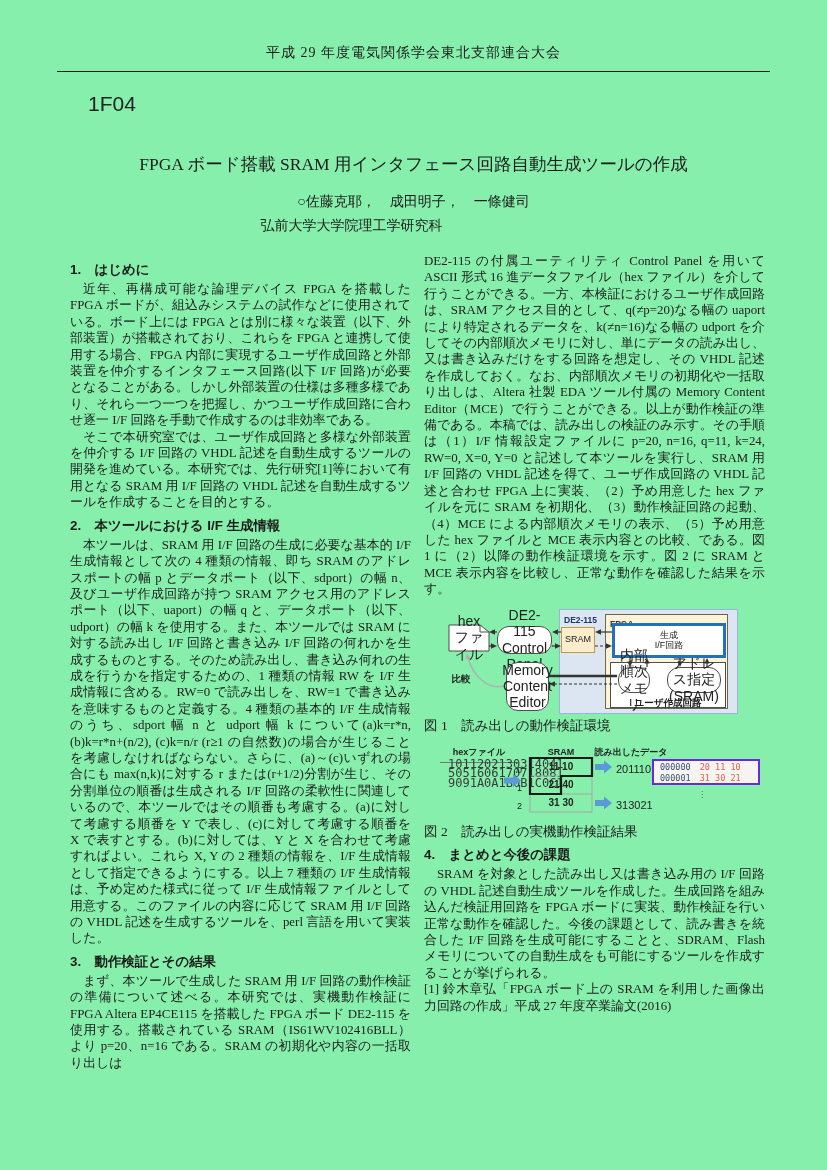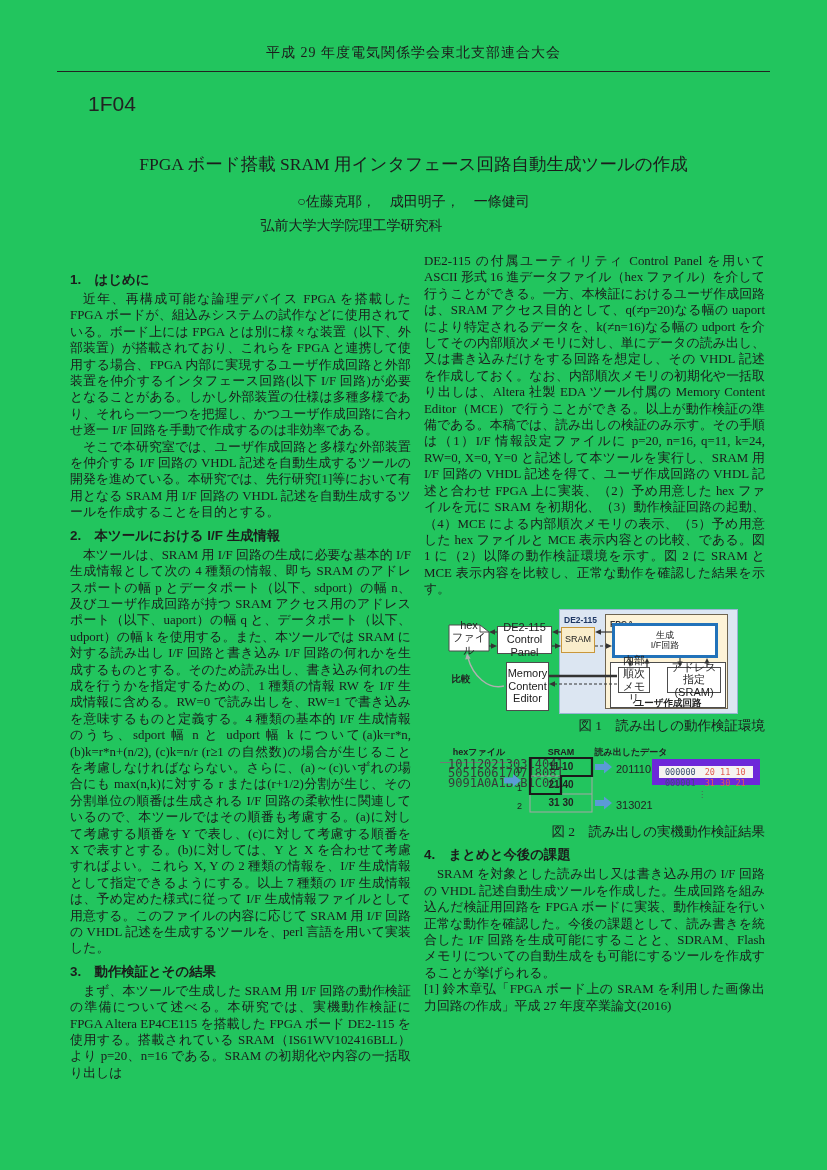--- a/index.html
+++ b/index.html
@@ -1,64 +1,64 @@
 <!DOCTYPE html>
 <html><head>
 <meta charset="utf-8">
 <style>
   html,body{margin:0;padding:0;background:#e8e8e8;}
-  .page{position:relative;width:827px;height:1170px;background:#22c55e;overflow:hidden;
+  .page{position:relative;width:827px;height:1170px;background:#86efac;overflow:hidden;
         font-family:"Liberation Serif","DejaVu Serif",serif;color:#1c1c1c;}
   .center{text-align:center;}
   .abs{position:absolute;}
 
   .conf-header{top:44px;left:0;width:827px;font-size:14px;letter-spacing:1px;}
   .head-rule{top:71px;left:57px;width:713px;border-top:1.5px solid #222;}
   .paper-id{top:92px;left:88px;font-size:21px;font-family:"Liberation Sans","DejaVu Sans",sans-serif;color:#222;}
   .paper-title{top:152px;left:0;width:827px;font-size:17.5px;}
   .paper-authors{top:193px;left:0;width:827px;font-size:14px;}
   .paper-affil{top:217px;left:0;width:703px;font-size:14px;}
 
   .col{position:absolute;top:253px;width:341px;font-size:12.9px;line-height:16.4px;text-align:justify;}
   .col-left{left:70px;}
   .col-right{left:424px;}
   .col h3{font-family:"Liberation Sans","DejaVu Sans",sans-serif;font-size:13.4px;margin:6px 0 3px 0;line-height:17px;}
-  .col h3.first{margin-top:18px;}
+  .col h3.first{margin-top:8px;}
   .col p{margin:0;}
   .indent{text-indent:1em;}
 
   
   .fig1{position:relative;width:330px;height:114px;margin:6px 0 0 16px;
         font-family:"Liberation Sans","DejaVu Sans",sans-serif;}
   .fig1 .box{position:absolute;box-sizing:border-box;background:#fff;border:1px solid #4d4d4d;
              display:flex;align-items:center;justify-content:center;text-align:center;
              white-space:pre-line;line-height:1.15;color:#222;}
   .fig1 .de2115{background:#dce6f2;border:1px solid #9ab5d5;}
   .fig1 .fpga{background:#fdf3d7;border:1px solid #6e6450;}
   .fig1 .sram{background:#f9edcb;border:1.5px solid #c9973b;font-size:9px;}
   .fig1 .ifbox{border:3px solid #2272b9;font-size:9px;}
-  .fig1 .small{font-size:11px;}
+  .fig1 .small{font-size:14px;border-radius:12px;}
   .fig1 .tag{position:absolute;font-size:8.5px;font-weight:bold;color:#1f3864;background:transparent;}
   .fig1 .userlabel{position:absolute;font-size:9.5px;font-weight:bold;color:#222;text-align:center;}
   .fig1 svg{position:absolute;left:0;top:0;}
-  .figcap{margin:3px 0 0 0;text-align:right;font-size:13.5px;text-indent:0;}
+  .figcap{margin:3px 0 0 0;text-align:left;font-size:13.5px;text-indent:0;}
 
   
   .fig2{position:relative;width:330px;height:80px;margin:10px 0 0 16px;
         font-family:"Liberation Sans","DejaVu Sans",sans-serif;color:#222;}
   .fig2 .hdr{position:absolute;font-size:9px;font-weight:bold;text-align:center;}
   .fig2 .hexlabel{border-bottom:1px solid #777;padding-bottom:2px;}
   .fig2 .hexlines{position:absolute;left:8px;top:16px;width:80px;
         font-family:"DejaVu Sans Mono",monospace;font-size:12px;line-height:9.4px;color:#3a3a3a;}
   .fig2 .addr{position:absolute;font-size:9px;width:10px;text-align:right;}
   .fig2 .cell{position:absolute;left:90px;width:62px;height:18px;line-height:18px;
         text-align:center;font-size:10px;font-weight:bold;}
   .fig2 .readval{position:absolute;left:176px;font-size:11px;font-weight:normal;width:60px;}
   .fig2 .mcebox{position:absolute;left:212px;top:15px;width:108px;height:26px;box-sizing:border-box;
-        background:#f5f4f1;border:7px solid #6d28d9;padding:1px 6px;
+        background:#f5f4f1;border:2px solid #6d28d9;padding:1px 6px;
         font-family:"DejaVu Sans Mono",monospace;font-size:8.5px;line-height:11.5px;}
   .fig2 .mcerow .a{color:#3a5272;}
   .fig2 .mcerow .d{color:#e25e52;margin-left:9px;}
   .fig2 .dots{position:absolute;left:258px;top:43px;font-size:8px;color:#555;}
   .fig2 svg{position:absolute;left:0;top:0;}
 </style>
 </head>
 <body>
 
 <div class="page">
@@ -83,21 +83,21 @@
   <div class="col col-right">
     <p>DE2-115 の付属ユーティリティ Control Panel を用いて ASCII 形式 16 進データファイル（hex ファイル）を介して行うことができる。一方、本検証におけるユーザ作成回路は、SRAM アクセス目的として、q(≠p=20)なる幅の uaport により特定されるデータを、k(≠n=16)なる幅の udport を介してその内部順次メモリに対し、単にデータの読み出し、又は書き込みだけをする回路を想定し、その VHDL 記述を作成しておく。なお、内部順次メモリの初期化や一括取り出しは、Altera 社製 EDA ツール付属の Memory Content Editor（MCE）で行うことができる。以上が動作検証の準備である。本稿では、読み出しの検証のみ示す。その手順は（1）I/F 情報設定ファイルに p=20, n=16, q=11, k=24, RW=0, X=0, Y=0 と記述して本ツールを実行し、SRAM 用 I/F 回路の VHDL 記述を得て、ユーザ作成回路の VHDL 記述と合わせ FPGA 上に実装、（2）予め用意した hex ファイルを元に SRAM を初期化、（3）動作検証回路の起動、（4）MCE による内部順次メモリの表示、（5）予め用意した hex ファイルと MCE 表示内容との比較、である。図 1 に（2）以降の動作検証環境を示す。図 2 に SRAM と MCE 表示内容を比較し、正常な動作を確認した結果を示す。</p>
 
     <div class="fig1">
 
       <div class="box de2115" style="left:119px;top:5px;width:179px;height:105px;"></div>
       <div class="tag" style="left:124px;top:8px;">DE2-115</div>
       <div class="box fpga" style="left:165px;top:10px;width:123px;height:95px;"></div>
       <div class="tag" style="left:170px;top:12px;color:#333;">FPGA</div>
 
-      <div class="box ifbox" style="left:172px;top:19px;width:106px;height:35px;">生成
+      <div class="box ifbox" style="left:172px;top:19px;width:114px;height:35px;">生成
 I/F回路</div>
       <div class="box" style="left:170px;top:58px;width:116px;height:46px;"></div>
       <div class="box small" style="left:178px;top:63px;width:32px;height:26px;">内部順次
 メモリ</div>
       <div class="box small" style="left:227px;top:63px;width:54px;height:26px;">アドレス指定
 (SRAM)</div>
       <div class="userlabel" style="left:178px;top:91px;width:100px;">ユーザ作成回路</div>
       <div class="box sram" style="left:121px;top:23px;width:34px;height:26px;">SRAM</div>
 
       <svg width="330" height="114">

